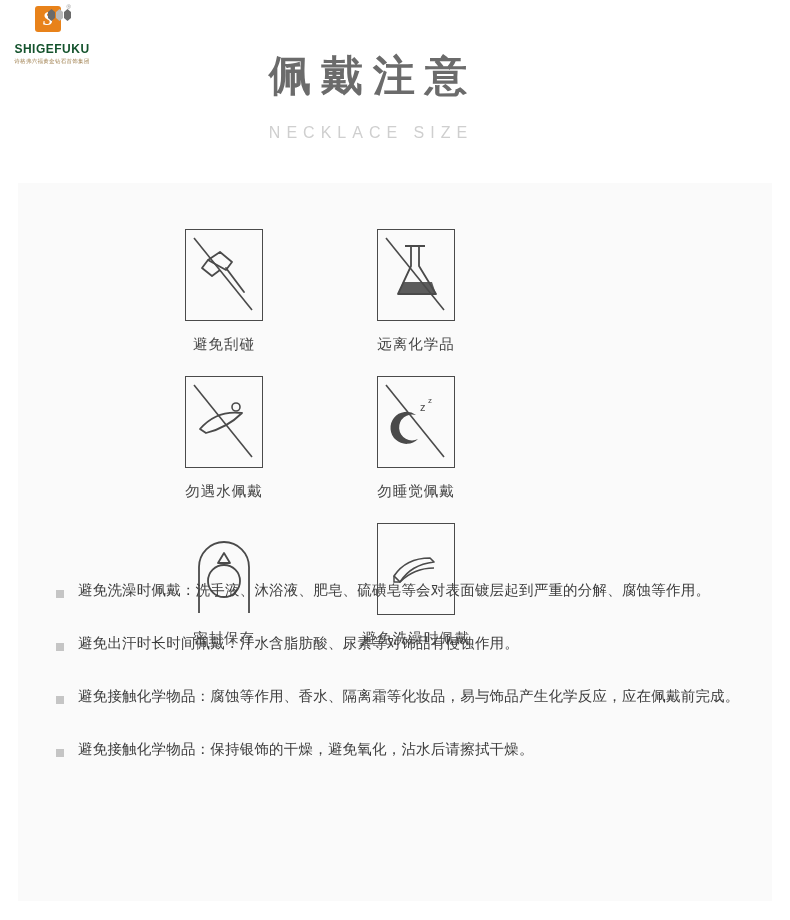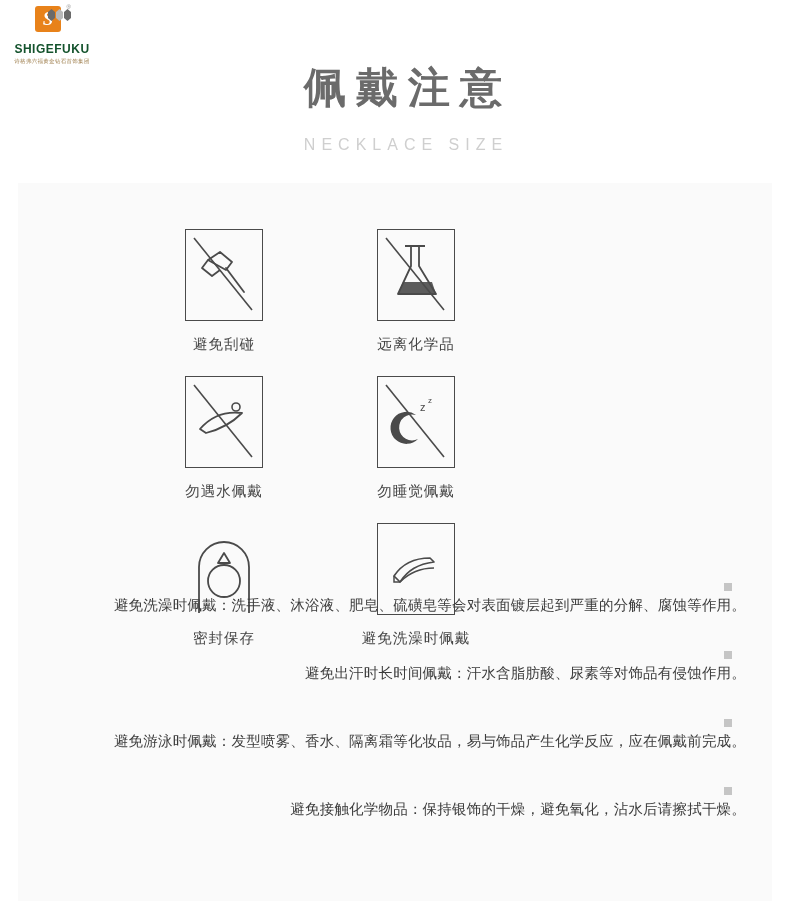--- a/index.html
+++ b/index.html
@@ -84,24 +84,23 @@
     color: #a08050;
     letter-spacing: 0.3px;
     margin-top: 2px;
     white-space: nowrap;
   }
 
   
   .header {
     position: absolute;
     left: 0;
-    top: 60px;
+    top: 48px;
     width: 736px;
     text-align: center;
-    padding-left: 35px;
   }
   .header h1 {
     margin: 0;
     font-size: 42px;
     letter-spacing: 10px;
     color: #6b6b6b;
     font-weight: bold;
     font-family: "Liberation Sans", sans-serif;
     text-indent: 10px;
   }
@@ -156,23 +155,22 @@
 
   
   .notes {
     position: absolute;
     left: 38px;
     top: 393px;
     width: 690px;
   }
   .note {
     display: flex;
-    align-items: flex-end;
+    align-items: center;
     margin-bottom: 25px;
-    flex-direction: column;
   }
   .note .bullet {
     width: 8px;
     height: 8px;
     background: #c5c5c5;
     margin-top: 7px;
     margin-right: 14px;
     flex: 0 0 auto;
   }
   .note .text {
@@ -284,21 +282,21 @@
       <div class="note">
         <span class="bullet"></span>
         <span class="text">避免洗澡时佩戴：洗手液、沐浴液、肥皂、硫磺皂等会对表面镀层起到严重的分解、腐蚀等作用。</span>
       </div>
       <div class="note">
         <span class="bullet"></span>
         <span class="text">避免出汗时长时间佩戴：汗水含脂肪酸、尿素等对饰品有侵蚀作用。</span>
       </div>
       <div class="note">
         <span class="bullet"></span>
-        <span class="text">避免游泳时佩戴：发型喷雾、香水、隔离霜等化妆品，易与饰品产生化学反应，应在佩戴前完成。</span>
+        <span class="text">避免接触化学物品：腐蚀等作用、香水、隔离霜等化妆品，易与饰品产生化学反应，应在佩戴前完成。</span>
       </div>
       <div class="note">
         <span class="bullet"></span>
         <span class="text">避免接触化学物品：保持银饰的干燥，避免氧化，沾水后请擦拭干燥。</span>
       </div>
     </div>
 
   </div>
 </div>
 

